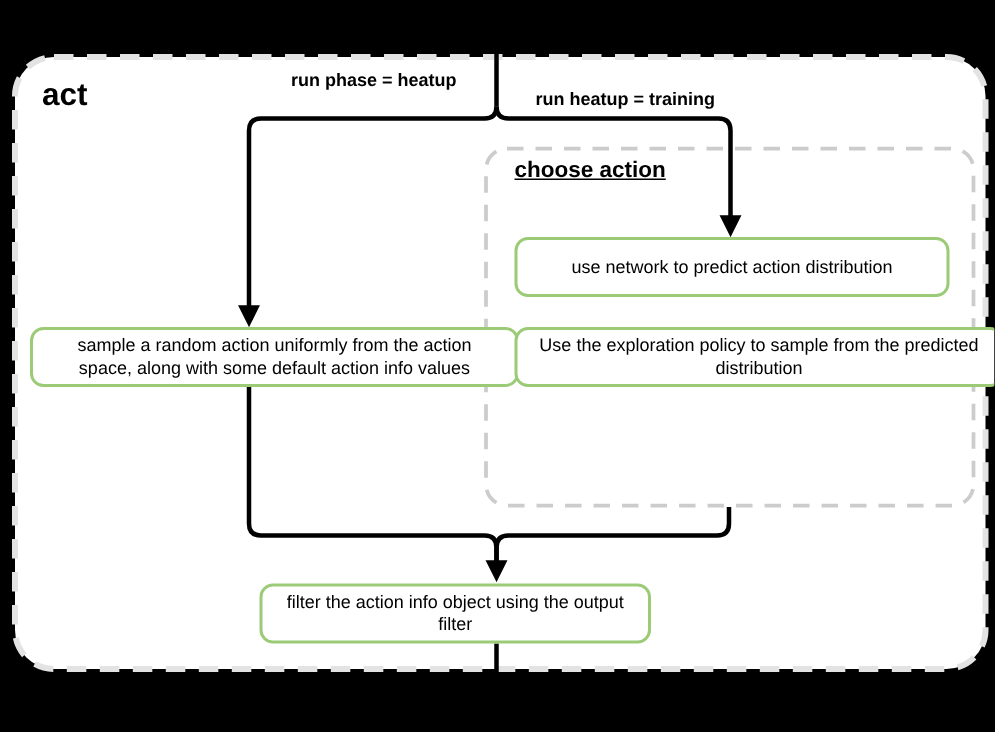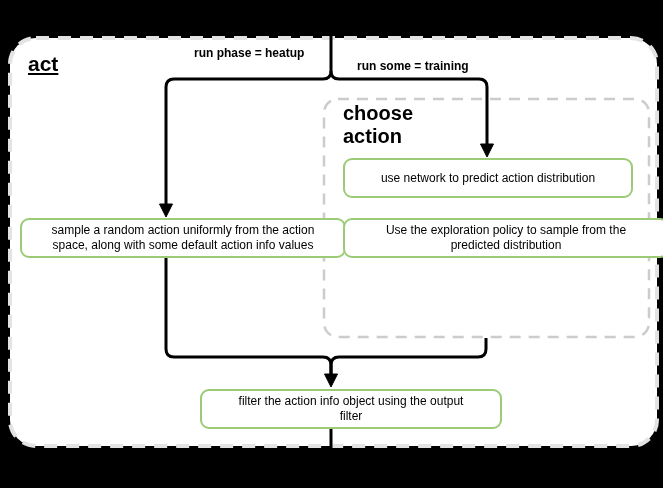--- a/index.html
+++ b/index.html
@@ -29,29 +29,29 @@
     position:absolute;
     box-sizing:border-box;
     height:40px;
     background:#fff;
     border:2px solid var(--node-border,#9bcb77);
     border-radius:9px;
     display:flex;align-items:center;justify-content:center;
     text-align:center;
     font-size:12px;line-height:15px;
     color:var(--text,#000);
-    padding:2px 27px;
+    padding:2px 14px;
   }
   .act-title{
     position:absolute;left:28px;top:52px;
-    font-size:21px;font-weight:bold;color:var(--text,#000);text-decoration:underline;
+    font-size:21px;font-weight:bold;color:var(--text,#000);
   }
   .group-title{
     position:absolute;left:343px;top:102px;width:110px;
-    font-size:20px;font-weight:bold;line-height:23px;color:var(--text,#000);
+    font-size:15px;font-weight:bold;line-height:23px;color:var(--text,#000);text-decoration:underline;
   }
   .edge-label{
     position:absolute;
     font-size:12px;font-weight:bold;color:var(--text,#000);
     white-space:nowrap;
   }
 </style>
 </head>
 <body>
 
@@ -76,26 +76,26 @@
     <path class="wire" d="M486,338 V349 Q486,357 478,357 H339 Q331,357 331,365 V374"></path>
     <polygon class="arrow" points="331,387 324.5,374 337.5,374"></polygon>
 
     <path class="wire" d="M331,429 V455"></path>
   </svg>
 
   <div class="act-title">act</div>
 
   <div class="edge-label" style="left:194px;top:46px">run phase = heatup</div>
 
-  <div class="edge-label" style="left:357px;top:59px">run some = training</div>
+  <div class="edge-label" style="left:357px;top:59px">run heatup = training</div>
 
   <div class="group-title">choose action</div>
 
   <div class="node" style="left:20px;top:218px;width:326px">sample a random action uniformly from the action space, along with some default action info values</div>
 
   <div class="node" style="left:343px;top:158px;width:290px">use network to predict action distribution</div>
 
   <div class="node" style="left:343px;top:218px;width:326px">Use the exploration policy to sample from the predicted distribution</div>
 
 
-  <div class="node" style="left:200px;top:389px;width:302px">filter the action info object using the output filter</div>
+  <div class="node" style="left:173px;top:389px;width:261px">filter the action info object using the output filter</div>
 
 </div>
 
 </body></html>

